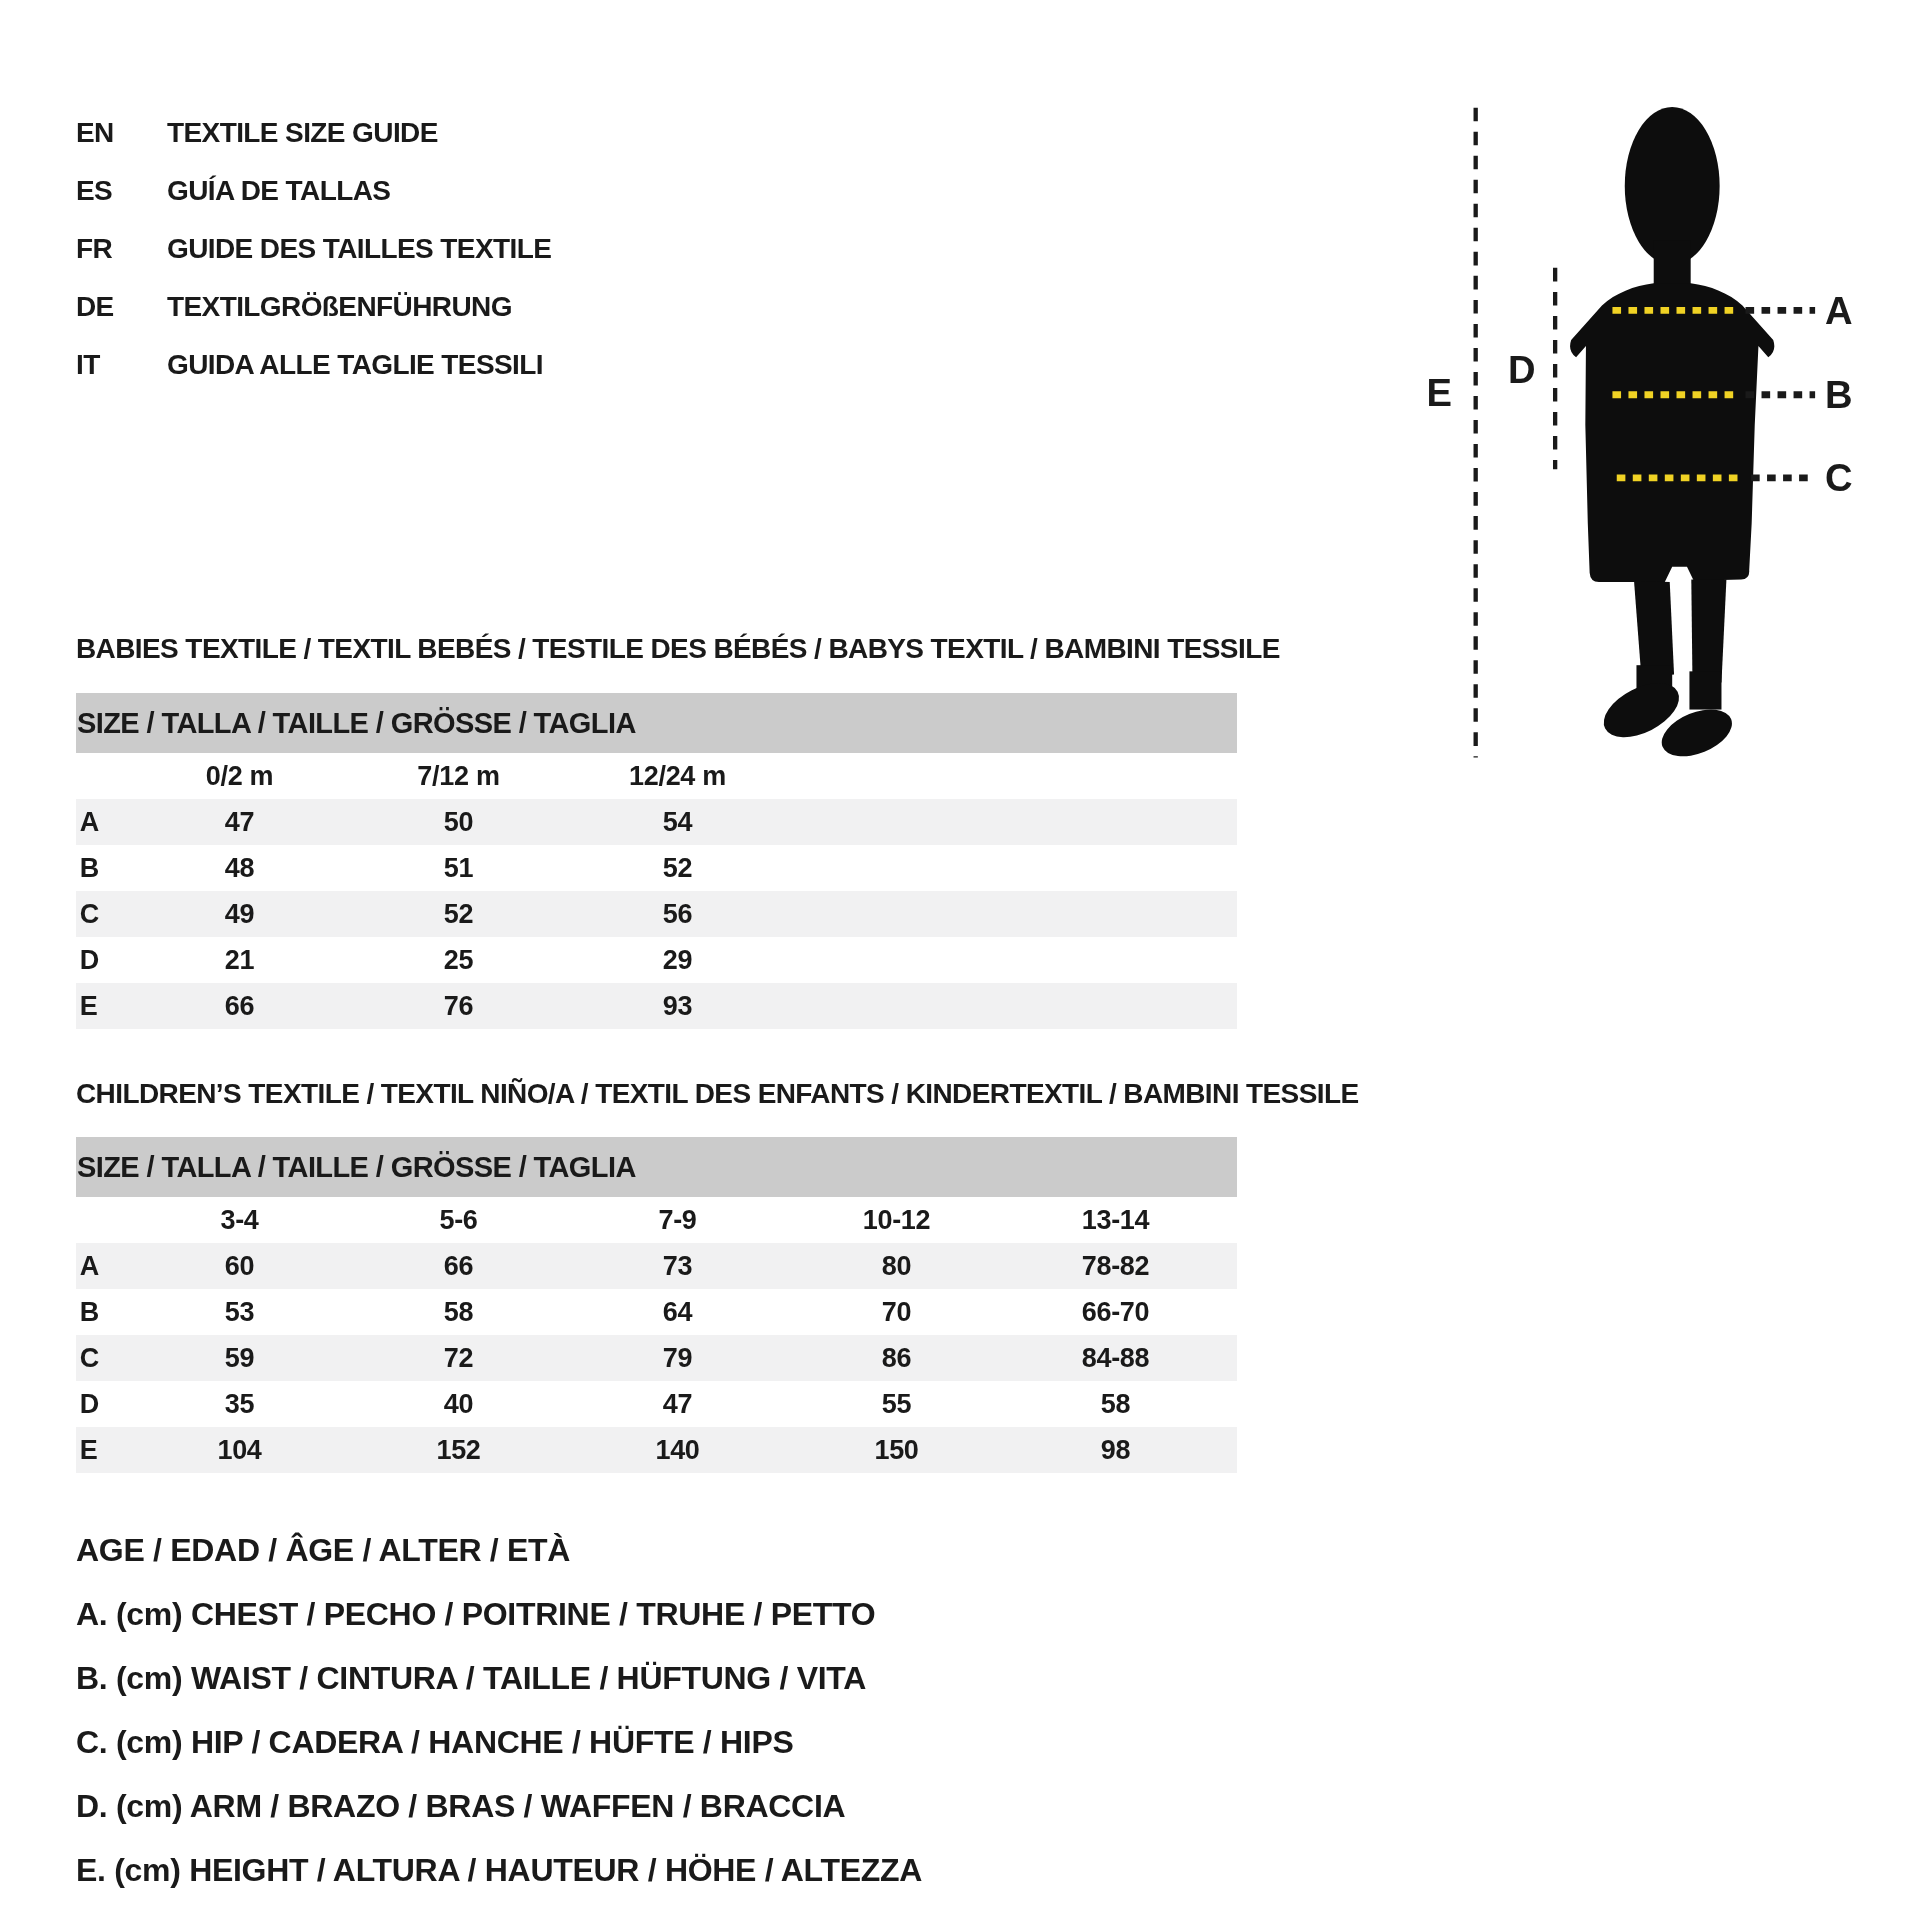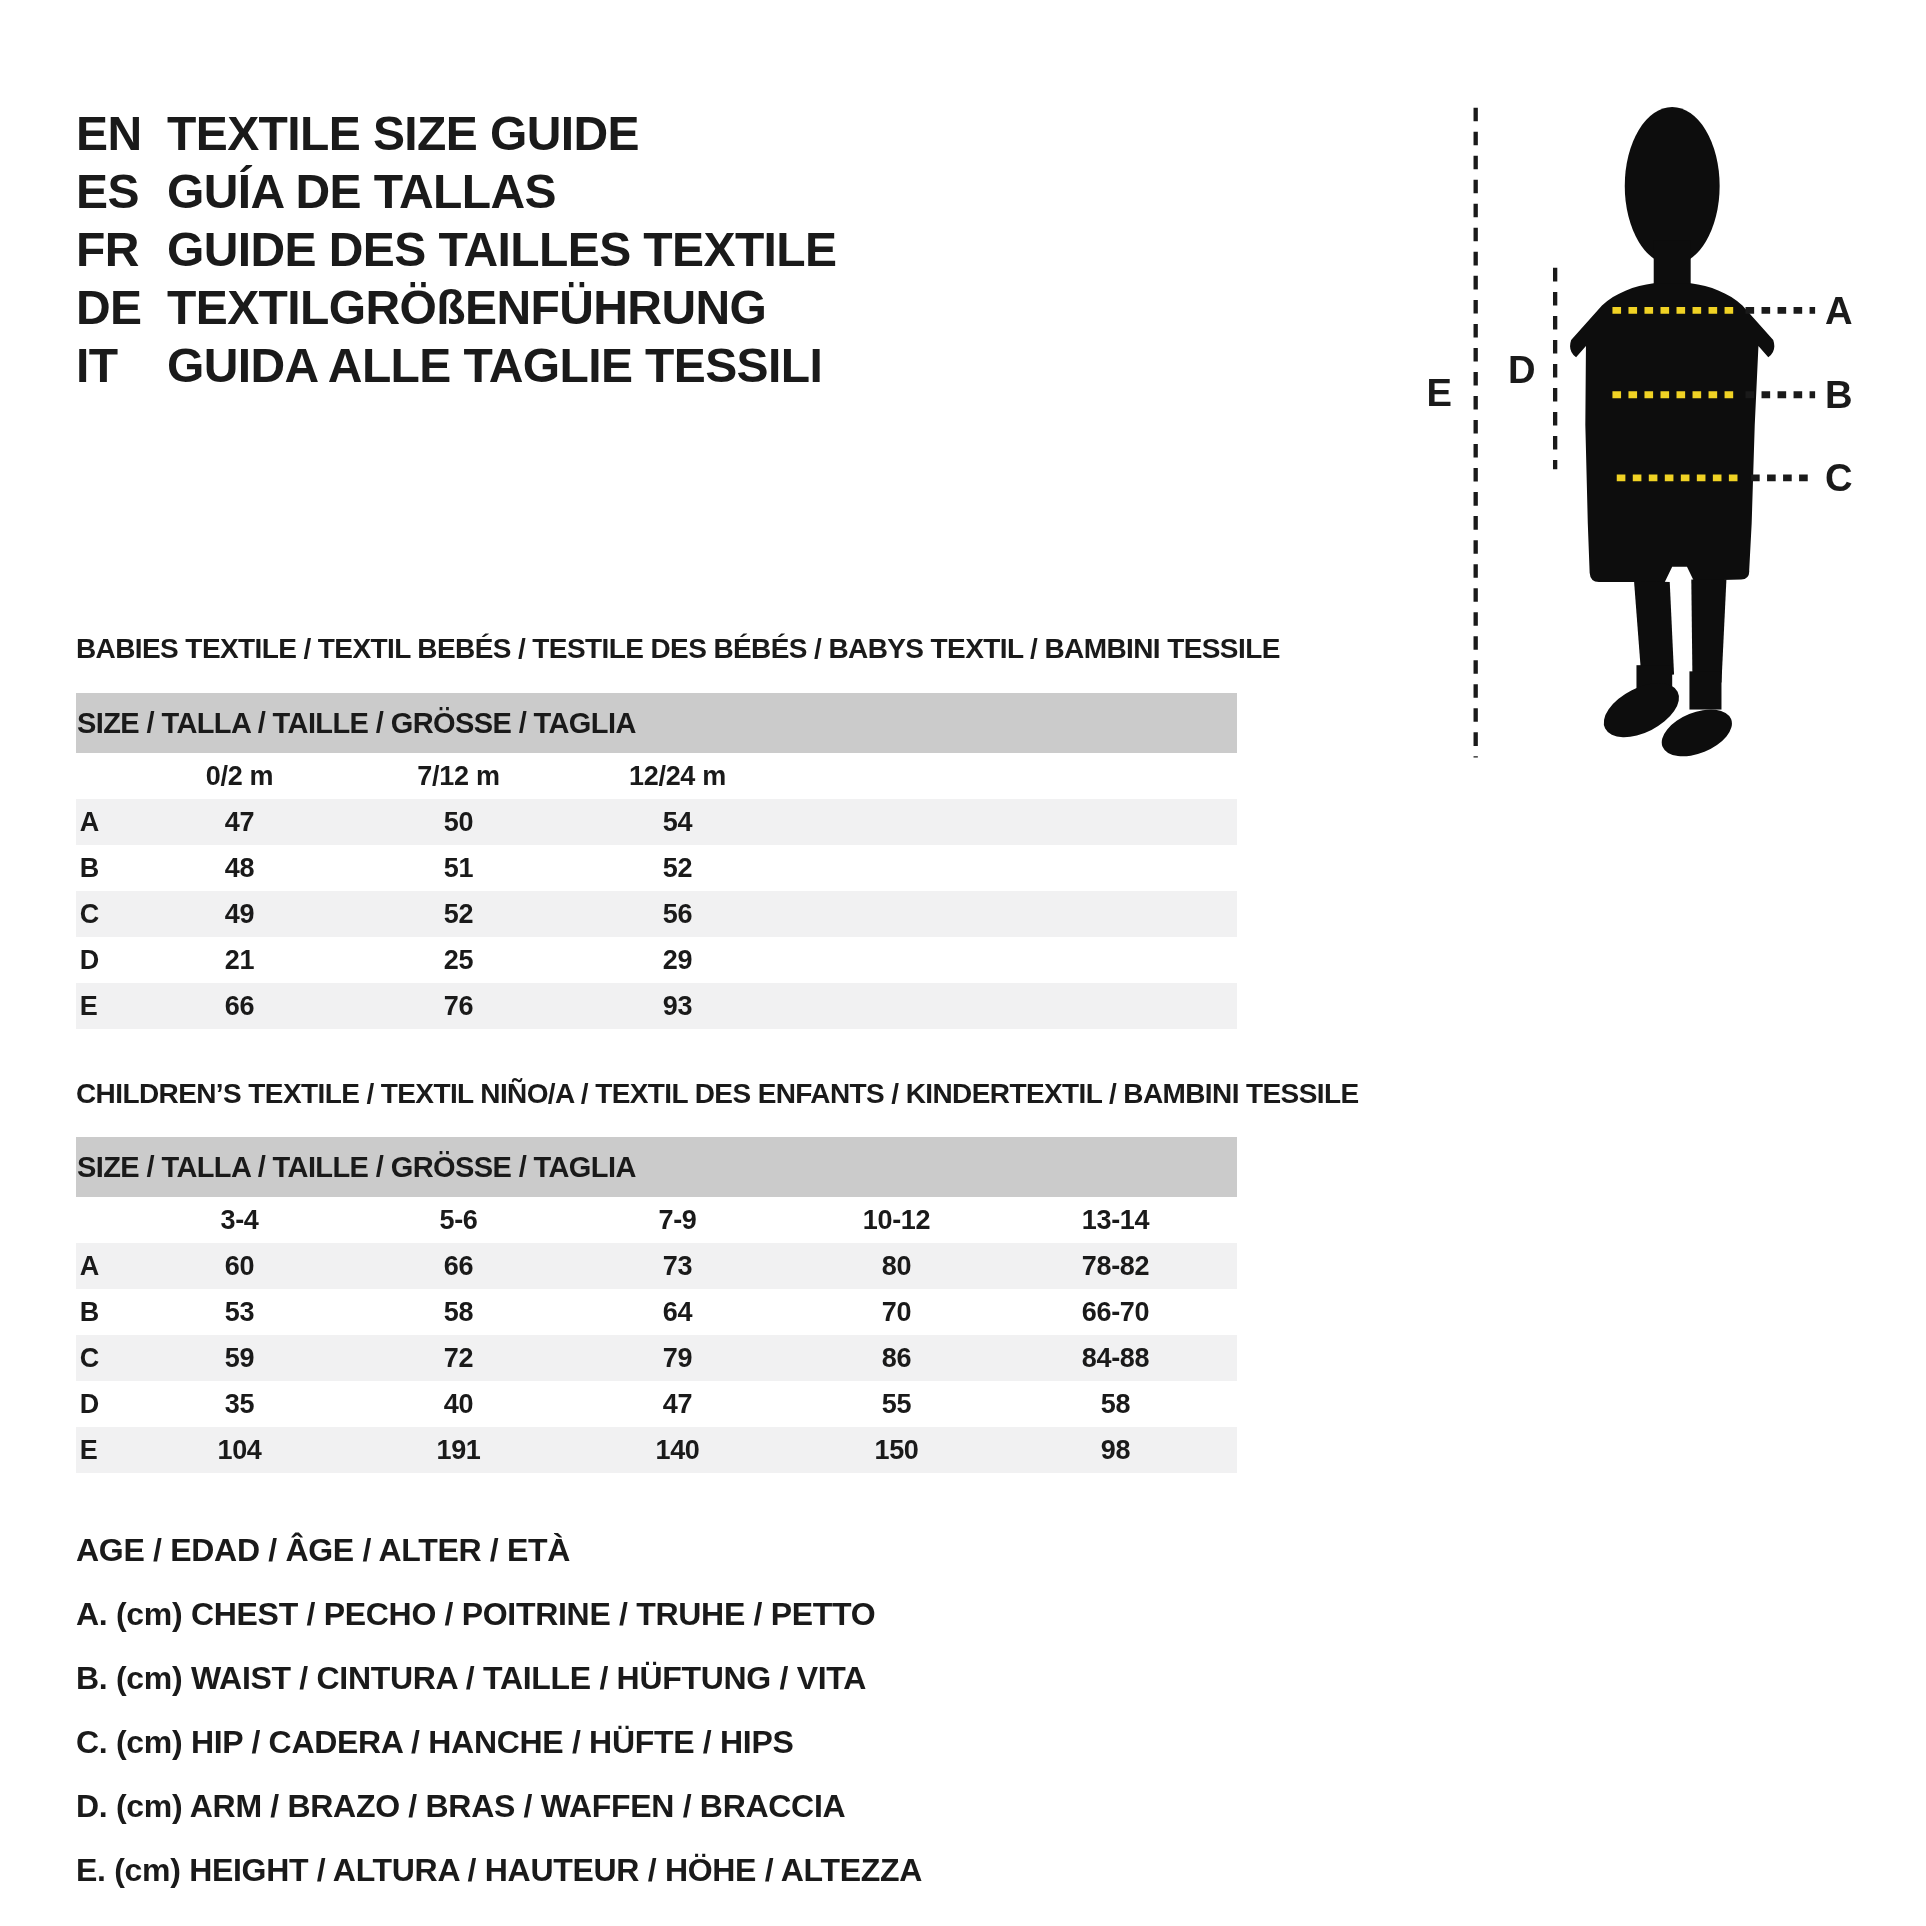--- a/index.html
+++ b/index.html
@@ -10,21 +10,21 @@
     --header-bar-gray:#cbcbcb;
     --row-stripe-gray:#f1f1f2;
   }
   *{margin:0;padding:0;box-sizing:border-box;}
   html,body{width:1926px;height:1926px;background:var(--background);}
   body{font-family:"Liberation Sans",sans-serif;color:var(--text);}
   .page{position:relative;width:1926px;height:1926px;overflow:hidden;background:var(--background);}
 
   
   .lang-list{position:absolute;left:76px;top:104px;}
-  .lang-row{height:58px;display:flex;align-items:center;font-weight:700;font-size:48px;letter-spacing:-0.6px;white-space:nowrap;}
+  .lang-row{height:58px;display:flex;align-items:center;font-weight:700;font-size:28px;letter-spacing:-0.6px;white-space:nowrap;}
   .lang-code{display:inline-block;width:91px;}
 
   
   .figure-wrap{position:absolute;left:1411px;top:92px;width:515px;height:709px;}
   .vdash{stroke:var(--text);stroke-width:7;stroke-dasharray:22 17;fill:none;}
   .ydash{stroke:var(--accent-yellow);stroke-width:11;stroke-dasharray:14 12;fill:none;}
   .hdash{stroke:var(--text);stroke-width:11;stroke-dasharray:14 12;fill:none;}
   .mlabel{font-family:"Liberation Sans",sans-serif;font-size:62px;font-weight:700;fill:var(--text);}
   .sil{fill:var(--silhouette);}
 
@@ -212,21 +212,21 @@
       <span class="cell">35</span>
       <span class="cell">40</span>
       <span class="cell">47</span>
       <span class="cell">55</span>
       <span class="cell">58</span>
       <span class="cell"></span>
     </div>
     <div class="grid-row grid-5 data-row striped">
       <span class="cell rowlabel">E</span>
       <span class="cell">104</span>
-      <span class="cell">191</span>
+      <span class="cell">152</span>
       <span class="cell">140</span>
       <span class="cell">150</span>
       <span class="cell">98</span>
       <span class="cell"></span>
     </div>
   </div>
 
   <div class="legend">
     <div class="legend-row">AGE / EDAD / ÂGE / ALTER / ETÀ</div>
     <div class="legend-row">A. (cm) CHEST / PECHO / POITRINE / TRUHE / PETTO</div>

